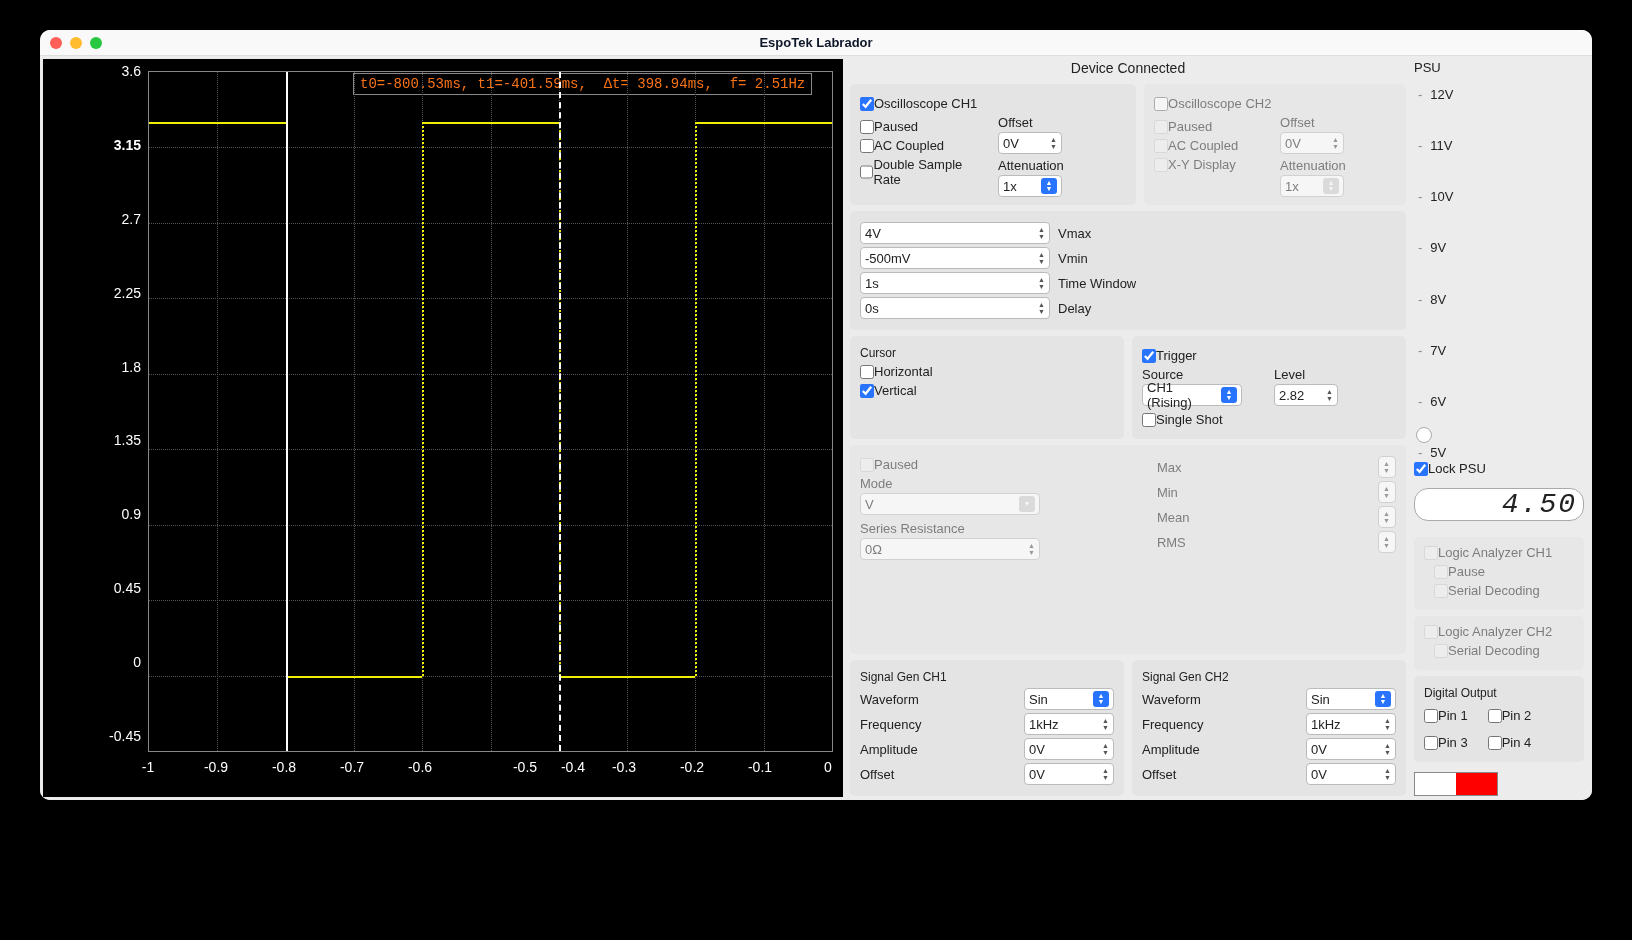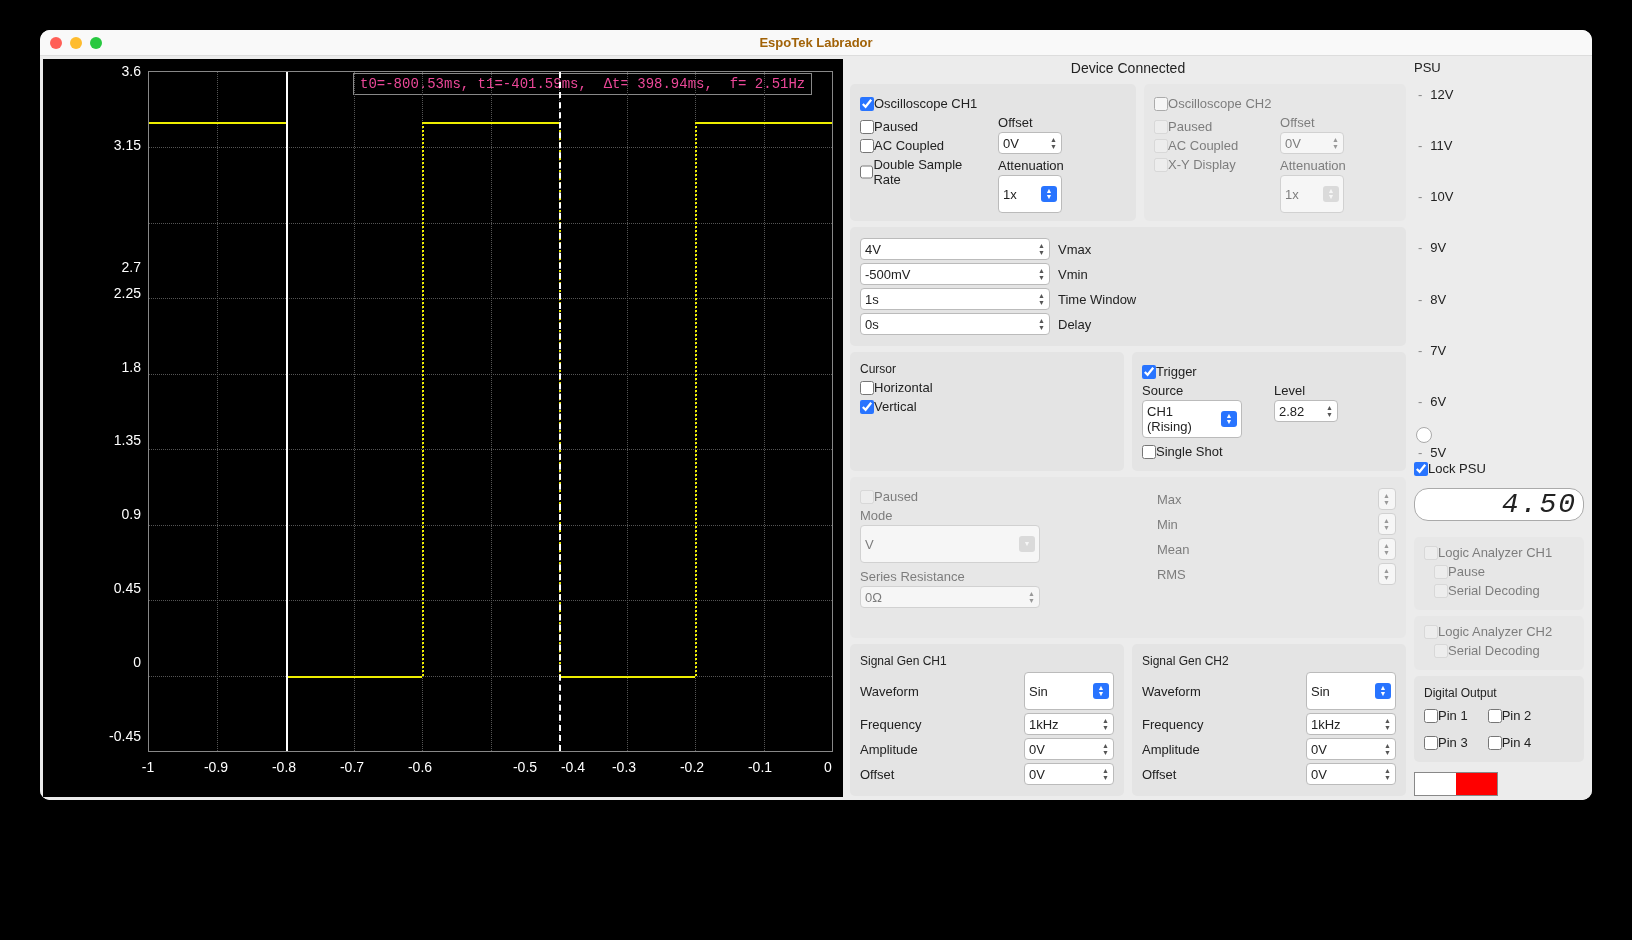--- a/index.html
+++ b/index.html
@@ -4,28 +4,28 @@
 <style>
 * { box-sizing: border-box; margin: 0; padding: 0; font-family: -apple-system, BlinkMacSystemFont, "Helvetica Neue", sans-serif; }
 body { background: #000; width: 1632px; height: 940px; padding: 30px 40px; }
 .window { background: #fff; border-radius: 10px; box-shadow: 0 20px 60px rgba(0,0,0,0.5); overflow: hidden; height: 770px; display: flex; flex-direction: column; }
 .titlebar { height: 28px; display: flex; align-items: center; padding: 0 10px; position: relative; border-bottom: 1px solid #ddd; background: #f9f9f9; }
 .traffic { display: flex; gap: 8px; }
 .traffic span { width: 12px; height: 12px; border-radius: 50%; display: inline-block; }
 .tl-close { background: #ff5f57; }
 .tl-min { background: #febc2e; }
 .tl-max { background: #28c840; }
-.title { position: absolute; left: 0; right: 0; text-align: center; font-size: 13px; font-weight: 600; color: #a16207; }
+.title { position: absolute; left: 0; right: 0; text-align: center; font-size: 13px; font-weight: 600; color: #0f172a; }
 
 .content { flex: 1; display: flex; background: #ececec; }
 .plot-area { width: 800px; background: #000; position: relative; margin: 3px; }
 .plot-inner { position: absolute; left: 105px; top: 12px; right: 10px; bottom: 45px; border: 1px solid #888; }
 .plot-ylabel { position: absolute; left: 58px; color: #fff; font-size: 14px; transform: translateY(-50%); text-align: right; width: 40px; }
 .plot-xlabel { position: absolute; bottom: 22px; color: #fff; font-size: 14px; transform: translateX(-50%); }
-.cursor-text { position: absolute; top: 14px; left: 310px; color: #ec4899; background: #000; border: 1px solid #888; padding: 2px 6px; font-family: "Courier New", monospace; font-size: 14px; white-space: pre; }
+.cursor-text { position: absolute; top: 14px; left: 310px; color: #f97316; background: #000; border: 1px solid #888; padding: 2px 6px; font-family: "Courier New", monospace; font-size: 14px; white-space: pre; }
 .grid-v { position: absolute; top: 0; bottom: 0; border-left: 1px dotted #555; }
 .grid-h { position: absolute; left: 0; right: 0; border-top: 1px dotted #555; }
 .cursor-v-solid { position: absolute; top: 0; bottom: 0; border-left: 2px solid #fff; }
 .cursor-v-dash { position: absolute; top: 0; bottom: 0; border-left: 2px dashed #fff; }
 .wave-seg { position: absolute; border-top: 2px solid #ee0; height: 0; }
 .wave-edge { position: absolute; border-left: 2px dotted #ee0; width: 0; }
 
 .controls { flex: 1; display: flex; padding: 4px 8px 4px 4px; gap: 8px; font-size: 13px; color: #222; }
 .col-main { flex: 1; display: flex; flex-direction: column; gap: 6px; }
 .col-right { width: 170px; display: flex; flex-direction: column; gap: 6px; }
@@ -35,21 +35,21 @@
 .panel { background: #e4e4e4; border-radius: 5px; padding: 8px 10px; flex: 1; }
 .panel.disabled { opacity: 0.55; }
 .panel label, .panel .lbl { font-size: 13px; }
 .chk { display: flex; align-items: center; gap: 0; margin: 4px 0; }
 .chk input { width: 14px; height: 14px; accent-color: #2874ff; }
 .field-row { display: flex; align-items: center; gap: 8px; margin: 3px 0; }
 .field-row .lbl { min-width: 72px; }
 .spin { display: flex; align-items: center; background: #fff; border: 1px solid #bbb; border-radius: 4px; height: 22px; width: 90px; font-size: 13px; padding: 0 4px; justify-content: space-between; }
 .spin.wide { width: 190px; }
 .spin .stepper { display: flex; flex-direction: column; font-size: 7px; line-height: 7px; color: #555; }
-.select { display: flex; align-items: center; background: #fff; border: 1px solid #bbb; border-radius: 4px; height: 38px; width: 90px; font-size: 13px; padding: 0 4px; justify-content: space-between; }
+.select { display: flex; align-items: center; background: #fff; border: 1px solid #bbb; border-radius: 4px; height: 22px; width: 90px; font-size: 13px; padding: 0 4px; justify-content: space-between; }
 .select .arrow { background: #2874ff; color: #fff; border-radius: 3px; width: 16px; height: 16px; display: flex; flex-direction: column; align-items: center; justify-content: center; font-size: 7px; line-height: 6px; }
 .select.dis .arrow { background: #ccc; }
 .small-head { font-size: 12px; margin: 2px 0 4px; }
 .psu-scale { display: flex; flex-direction: column; justify-content: space-between; height: 370px; padding: 6px 4px; font-size: 13px; position: relative; }
 .psu-scale .tick { display: flex; align-items: center; gap: 8px; }
 .psu-scale .tick::before { content: '-'; color: #888; }
 .psu-handle { position: absolute; left: 2px; width: 16px; height: 16px; background: #fff; border: 1px solid #aaa; border-radius: 50%; bottom: 8px; }
 .lcd { background: #fff; border: 1px solid #aaa; border-radius: 14px; font-family: "Courier New", monospace; font-size: 28px; text-align: right; padding: 0 6px; letter-spacing: 2px; margin-top: 2px; font-style: italic; }
 .two-col-controls { display: flex; gap: 10px; }
 .two-col-controls > div { flex: 1; }
@@ -116,22 +116,22 @@
           <div class="wave-seg" style="left: 60%; width: 20%; top: 88.8889%;"></div>
           <div class="wave-seg" style="left: 80%; width: 20%; top: 7.40741%;"></div>
           <div class="wave-edge" style="left: 20%; top: 7.40741%; height: 81.4815%;"></div>
           <div class="wave-edge" style="left: 40%; top: 7.40741%; height: 81.4815%;"></div>
           <div class="wave-edge" style="left: 60%; top: 7.40741%; height: 81.4815%;"></div>
           <div class="wave-edge" style="left: 80%; top: 7.40741%; height: 81.4815%;"></div>
           <div class="cursor-v-solid" style="left: 20%;"></div>
           <div class="cursor-v-dash" style="left: 60%;"></div>
         </div>
     <div class="plot-ylabel" style="top: 12px;">3.6</div>
-        <div class="plot-ylabel" style="top: 85.8889px;">3.15</div>
-        <div class="plot-ylabel" style="top: 159.778px; margin-top: 48px;">2.7</div>
+        <div class="plot-ylabel" style="top: 85.8889px; font-weight: bold;">3.15</div>
+        <div class="plot-ylabel" style="top: 159.778px;">2.7</div>
         <div class="plot-ylabel" style="top: 233.667px;">2.25</div>
         <div class="plot-ylabel" style="top: 307.556px;">1.8</div>
         <div class="plot-ylabel" style="top: 381.444px;">1.35</div>
         <div class="plot-ylabel" style="top: 455.333px;">0.9</div>
         <div class="plot-ylabel" style="top: 529.222px;">0.45</div>
         <div class="plot-ylabel" style="top: 603.111px;">0</div>
         <div class="plot-ylabel" style="top: 677px;">-0.45</div>
         <div class="plot-xlabel" style="left: 105px;">-1</div>
         <div class="plot-xlabel" style="left: 173px;">-0.9</div>
         <div class="plot-xlabel" style="left: 241px;">-0.8</div>

